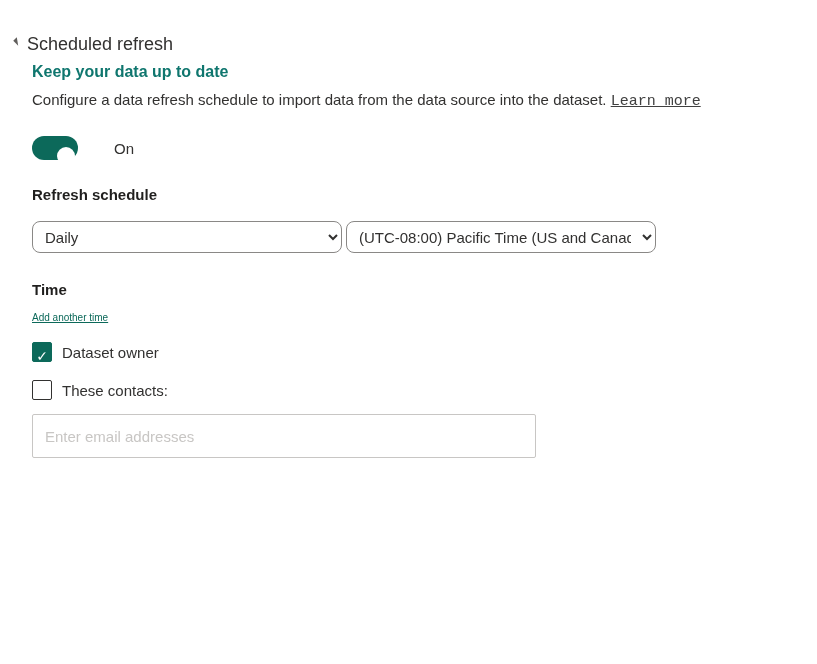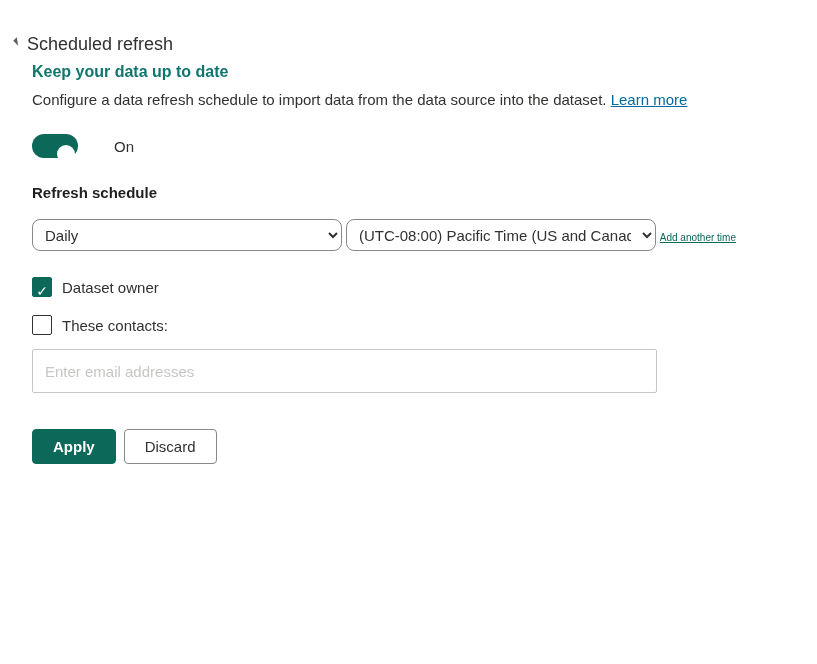--- a/index.html
+++ b/index.html
@@ -40,22 +40,23 @@
       margin-bottom: 6px;
       color: #0f766e;
     }
     .description {
       font-size: 15px;
       color: #323130;
       margin-bottom: 16px;
       line-height: 1.4;
     }
     a.link {
-      color: #0369a1;
+      color: #404040;
       text-decoration: underline;
+      font-family: Liberation Mono, monospace;
     }
     .toggle-row {
       display: flex;
       align-items: center;
       margin-bottom: 26px;
       gap: 24px;
     }
     .toggle {
       position: relative;
       width: 46px;
@@ -129,21 +130,21 @@
     .checkmark {
       color: #fff;
       font-size: 14px;
       line-height: 1;
     }
     .checkbox-label {
       font-size: 15px;
       color: #323130;
     }
     .email-input {
-      width: 625px;
+      width: 504px;
       height: 44px;
       padding: 8px 12px;
       font-size: 15px;
       font-family: inherit;
       border: 1px solid #c8c6c4;
       border-radius: 2px;
       background: #fff;
       margin-top: 4px;
     }
     .email-input::placeholder {
@@ -200,35 +201,32 @@
 
   <div class="field-label">Refresh schedule</div>
   <select class="select">
     <option>Daily</option>
   </select>
 
   <select class="select">
     <option>(UTC-08:00) Pacific Time (US and Canada)</option>
   </select>
 
+  <div class="field-label">Time</div>
   <a href="#" class="add-time-link">Add another time</a>
 
 
   <div class="checkbox-row">
     <div class="checkbox checked">
       <span class="checkmark">✓</span>
     </div>
     <span class="checkbox-label">Dataset owner</span>
   </div>
 
   <div class="checkbox-row">
     <div class="checkbox"></div>
     <span class="checkbox-label">These contacts:</span>
   </div>
 
   <input type="text" class="email-input" placeholder="Enter email addresses" style="">
 
-  <div class="button-row">
-    <button class="btn btn-primary">Apply</button>
-    <button class="btn btn-secondary">Discard</button>
-  </div>
 
 </div>
 
 </body></html>

